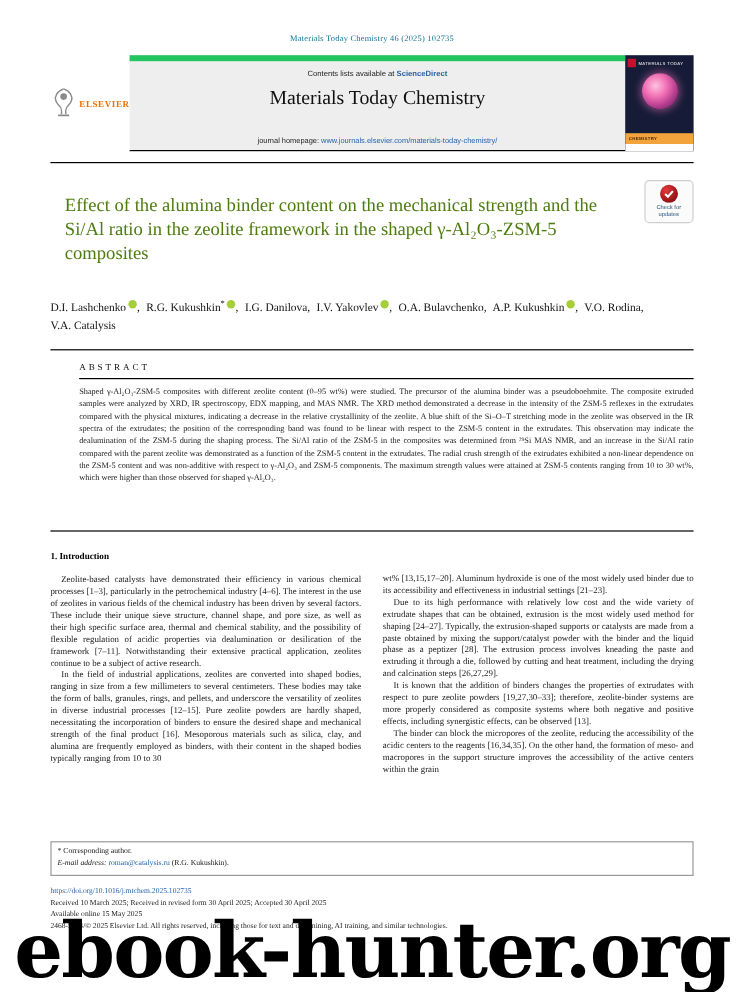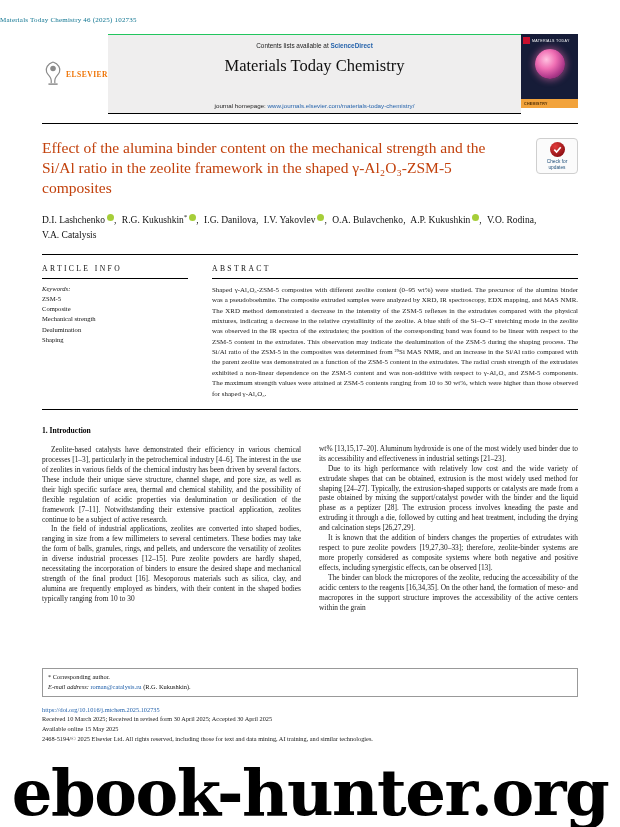--- a/index.html
+++ b/index.html
@@ -1,26 +1,26 @@
 <!DOCTYPE html>
 <html><head>
 <meta charset="utf-8">
 <style>
   * { box-sizing: border-box; }
   html, body { margin:0; padding:0; background:#ffffff; }
   .page { position:relative; width:620px; height:827px; margin:0 auto; background:#fff;
           font-family:"Liberation Serif","DejaVu Serif",serif; color:#141414; overflow:hidden; }
-  .journal-ref { padding-top:16px; text-align:left; font-size:7px; color:#0e7490; letter-spacing:0.2px; }
+  .journal-ref { padding-top:28px; text-align:center; font-size:7px; color:#0e7490; letter-spacing:0.2px; }
   .content { margin:10px 42px 0; }
 
   
   .header-box { display:flex; height:80px; margin-top:4px; }
   .elsevier { width:66px; display:flex; flex-direction:row; align-items:center; justify-content:center; gap:2px; background:#fff; }
   .els-word { font-size:7.5px; font-weight:bold; color:#ee7203; letter-spacing:0.5px; }
-  .mid { flex:1; background:#efeeee; border-top:1px solid #22c55e; border-bottom:1px solid #000;
+  .mid { flex:1; background:#efeeee; border-top:5px solid #22c55e; border-bottom:1px solid #000;
          position:relative; text-align:center; padding-top:7px; }
   .contents-line { font-family:"Liberation Sans",sans-serif; font-size:6.4px; color:#222; }
   .sd { color:#2563ab; font-weight:bold; }
   .jtitle { font-size:16.5px; margin-top:7px; color:#101010; }
   .homepage { position:absolute; left:0; right:0; bottom:4px; font-family:"Liberation Sans",sans-serif; font-size:6.2px; color:#222; }
   .hp { color:#2563ab; }
   .cover { width:57px; background:#161c38; position:relative; overflow:hidden; }
   .cover-top { display:flex; align-items:center; gap:2px; padding:3px 2px; }
   .cover-logo { width:7px; height:7px; background:#c8102e; display:inline-block; flex:none; }
   .cover-brand { color:#fff; font-family:"Liberation Sans",sans-serif; font-size:3.6px; letter-spacing:0.3px; text-align:left; }
@@ -31,21 +31,21 @@
                 display:flex; align-items:center; padding-left:3px; }
   .cover-band span { font-family:"Liberation Sans",sans-serif; font-size:3.6px; font-weight:bold; color:#4a2a00; letter-spacing:0.3px; }
   .cover-foot { position:absolute; left:0; right:0; bottom:0; height:6px; background:#fff; }
 
   .rule-strong { border-top:1.5px solid #000; margin-top:9px; }
   .rule { border-top:1px solid #000; }
   .mt10 { margin-top:10px; }
 
   
   .title-row { display:flex; justify-content:space-between; margin-top:14px; }
-  .title { font-size:15.5px; font-weight:normal; line-height:1.3; margin:0; width:478px; color:#c2410c; }
+  .title { font-size:15.5px; font-weight:normal; line-height:1.3; margin:12px; width:478px; color:#4d7c0f; }
   .badge { width:42px; border:1px solid #cfcfcf; border-radius:4px; padding:3px 2px 2px; text-align:center;
            align-self:flex-start; background:#fbfbfb; cursor:pointer; }
   .badge-logo { width:15px; height:15px; margin:0 auto 2px; border-radius:50%;
                 background:radial-gradient(circle at 35% 30%, #e23b3b, #8f1014 75%);
                 display:flex; align-items:center; justify-content:center; }
   .badge-text { font-family:"Liberation Sans",sans-serif; font-size:4.8px; color:#23527c; line-height:1.2; }
 
   .authors { margin-top:13px; font-size:9.5px; line-height:1.65; color:#111; }
   .author { white-space:nowrap; margin-right:3px; }
   .orcid { display:inline-block; width:7px; height:7px; border-radius:50%; background:#A6CE39; margin-left:2px; vertical-align:2px; }
@@ -149,30 +149,20 @@
       <span class="author"><span>O.A. Bulavchenko</span><span>,</span></span>
       <span class="author"><span>A.P. Kukushkin</span><span class="orcid"></span><span>,</span></span>
       <span class="author"><span>V.O. Rodina</span><span>,</span></span>
       <span class="author"><span>V.A. Catalysis</span></span>
     </div>
 
 
     <div class="rule mt10"></div>
 
     <div class="info-section">
-      <div class="info-left">
-        <div class="col-heading">ARTICLE INFO</div>
-        <div class="heading-underline"></div>
-        <div class="kw-label">Keywords:</div>
-        <div class="kw">ZSM-5</div>
-        <div class="kw">Composite</div>
-        <div class="kw">Mechanical strength</div>
-        <div class="kw">Dealumination</div>
-        <div class="kw">Shaping</div>
-      </div>
       <div class="info-right">
         <div class="col-heading">ABSTRACT</div>
         <div class="heading-underline"></div>
         <p class="abstract-text">Shaped γ-Al₂O₃-ZSM-5 composites with different zeolite content (0–95 wt%) were studied. The precursor of the alumina binder was a pseudoboehmite. The composite extruded samples were analyzed by XRD, IR spectroscopy, EDX mapping, and MAS NMR. The XRD method demonstrated a decrease in the intensity of the ZSM-5 reflexes in the extrudates compared with the physical mixtures, indicating a decrease in the relative crystallinity of the zeolite. A blue shift of the Si–O–T stretching mode in the zeolite was observed in the IR spectra of the extrudates; the position of the corresponding band was found to be linear with respect to the ZSM-5 content in the extrudates. This observation may indicate the dealumination of the ZSM-5 during the shaping process. The Si/Al ratio of the ZSM-5 in the composites was determined from ²⁹Si MAS NMR, and an increase in the Si/Al ratio compared with the parent zeolite was demonstrated as a function of the ZSM-5 content in the extrudates. The radial crush strength of the extrudates exhibited a non-linear dependence on the ZSM-5 content and was non-additive with respect to γ-Al₂O₃ and ZSM-5 components. The maximum strength values were attained at ZSM-5 contents ranging from 10 to 30 wt%, which were higher than those observed for shaped γ-Al₂O₃.</p>
       </div>
     </div>
 
     <div class="rule"></div>
 
     <div class="main-cols">

